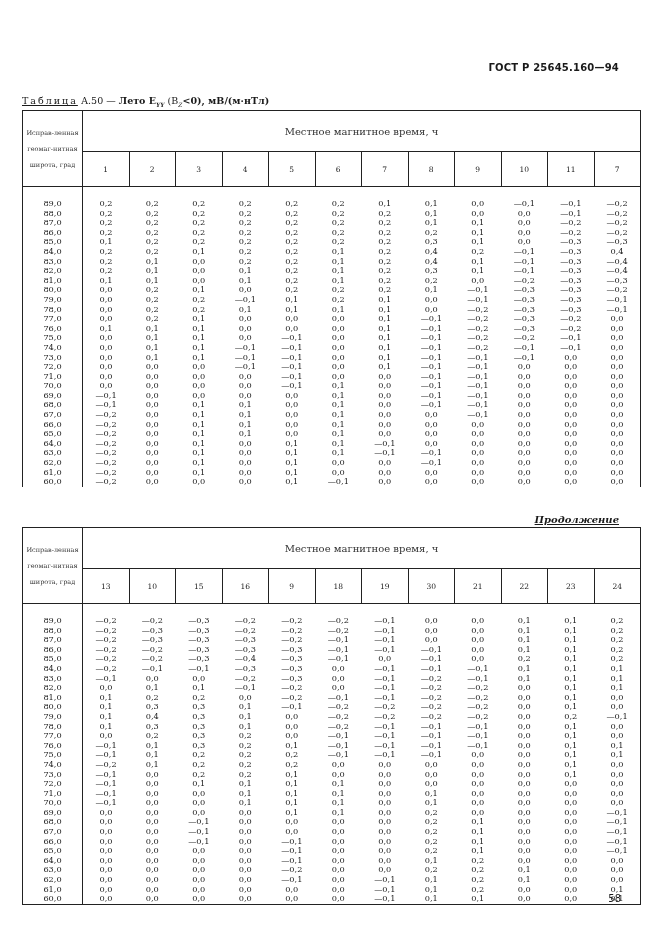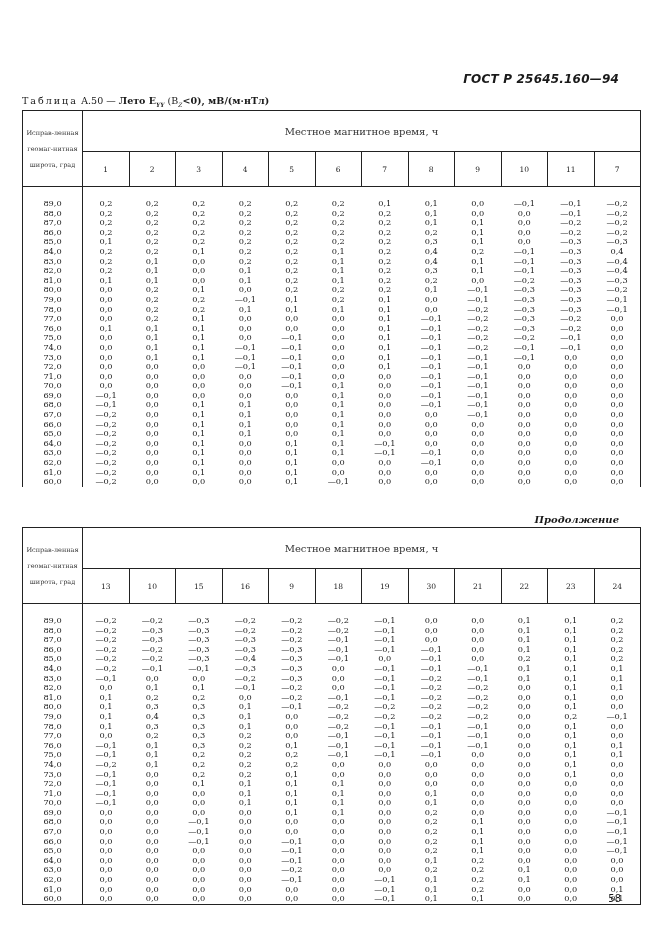--- a/index.html
+++ b/index.html
@@ -1,23 +1,23 @@
 <!DOCTYPE html>
 <html><head>
 <meta charset="utf-8">
 <style>
   html, body { margin:0; padding:0; background:#fff; }
   body { width:661px; height:936px; position:relative; overflow:hidden; color:#1a1a1a;
          font-family:"DejaVu Serif","Liberation Serif",serif; }
-  .gost { position:absolute; right:42px; top:72px; font-family:"DejaVu Sans","Liberation Sans",sans-serif;
-          font-weight:bold; font-size:12px; letter-spacing:0.2px;font-style:italic; }
+  .gost { position:absolute; right:42px; top:62px; font-family:"DejaVu Sans","Liberation Sans",sans-serif;
+          font-weight:bold; font-size:10px; letter-spacing:0.2px; }
   .caption { position:absolute; left:22px; top:95px; font-size:9.5px; }
-  .caption .lbl { letter-spacing:2px; }
+  .caption .lbl { letter-spacing:2px;text-decoration:underline; }
   .caption b { font-weight:bold; }
-  .cont { position:absolute; right:42px; top:514px; font-size:10px; font-style:italic; font-weight:bold; }
+  .cont { position:absolute; right:42px; top:514px; font-size:10px; font-style:italic; font-weight:bold;text-decoration:underline; }
   .pagenum { position:absolute; right:40px; top:893px; font-family:"DejaVu Sans","Liberation Sans",sans-serif;
              font-weight:normal; font-size:10px; }
   table.t { position:absolute; left:22px; border-collapse:collapse; table-layout:fixed; font-size:8.2px; }
   table.t td, table.t th { padding:0; font-weight:normal; text-align:center; }
   .hdr-left { border:1.2px solid #222; border-left:1.2px solid #222; vertical-align:middle; font-size:6.5px; line-height:16px; color:#333; }
   .hdr-top { border-top:1.8px solid #222; border-right:1.2px solid #222; height:40px; font-size:10px; color:#333; }
   .hdr-num { border-top:1px solid #222; border-left:1px solid #222; border-bottom:1.8px solid #222; height:34px; font-size:7.5px; }
   .lat { border-left:1.2px solid #222; border-right:1.2px solid #222; text-align:center; }
   .val { text-align:center; }
   tr.data td { height:9.6px; line-height:9.6px; }

